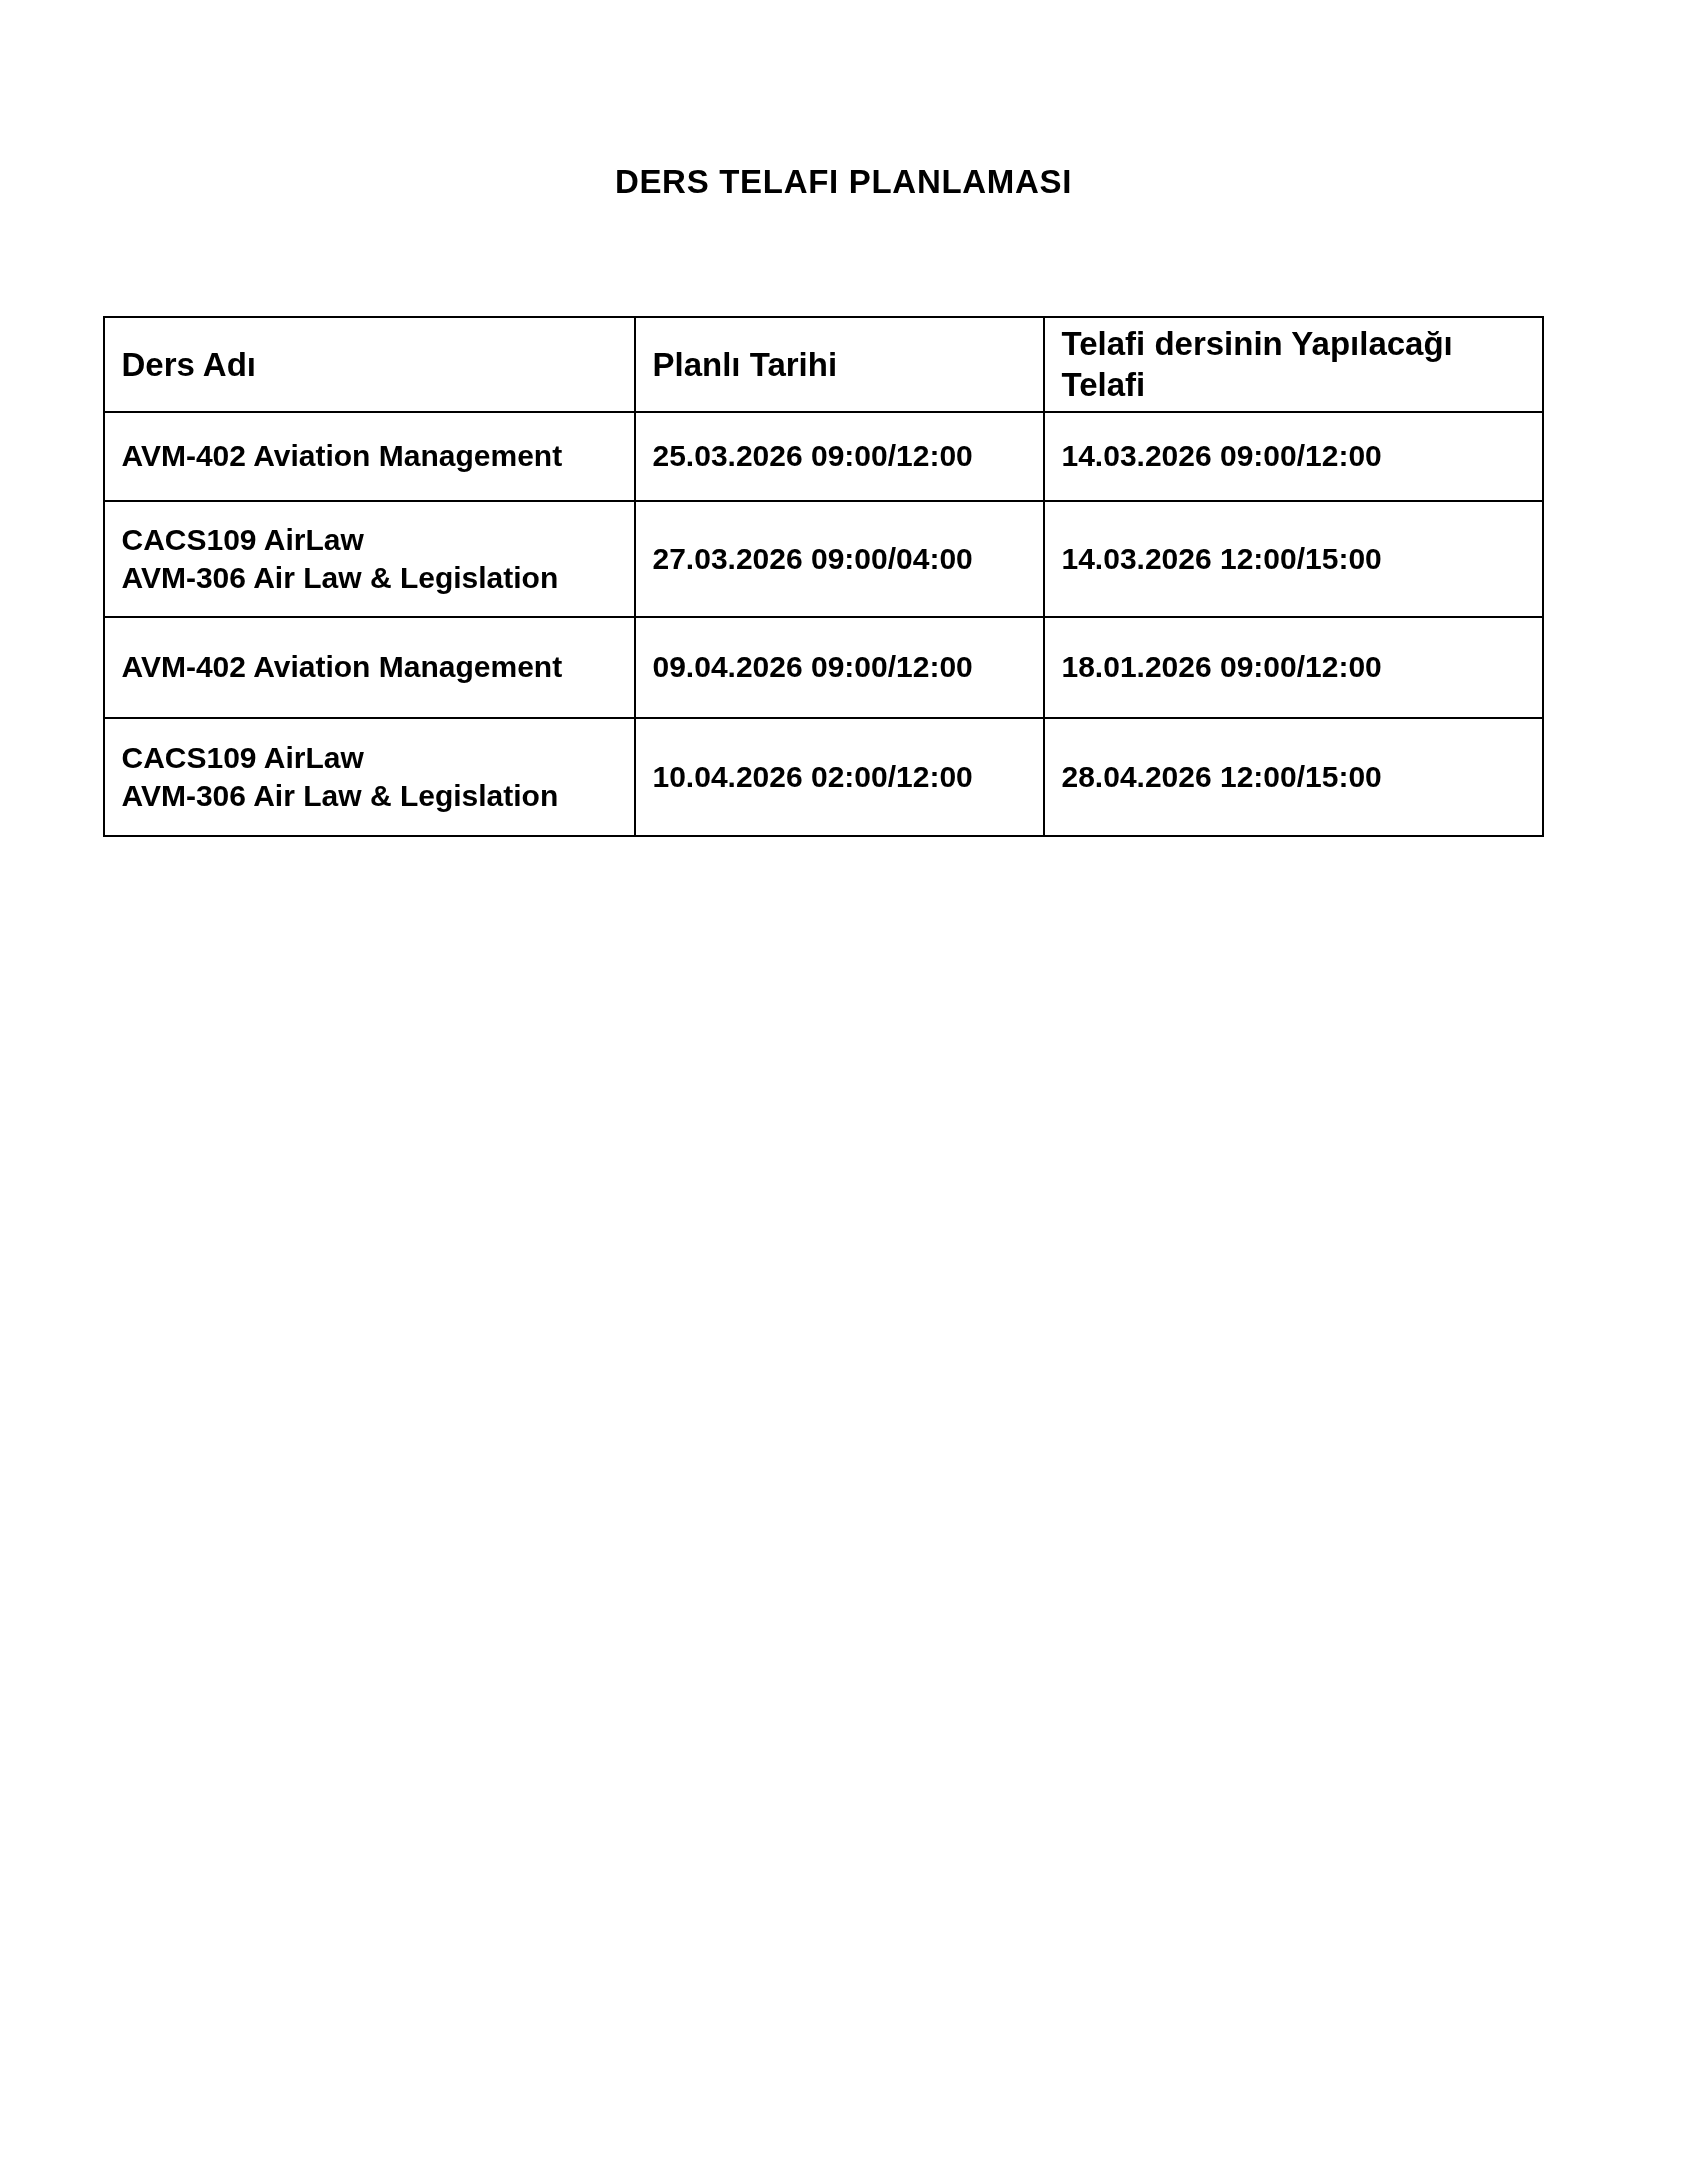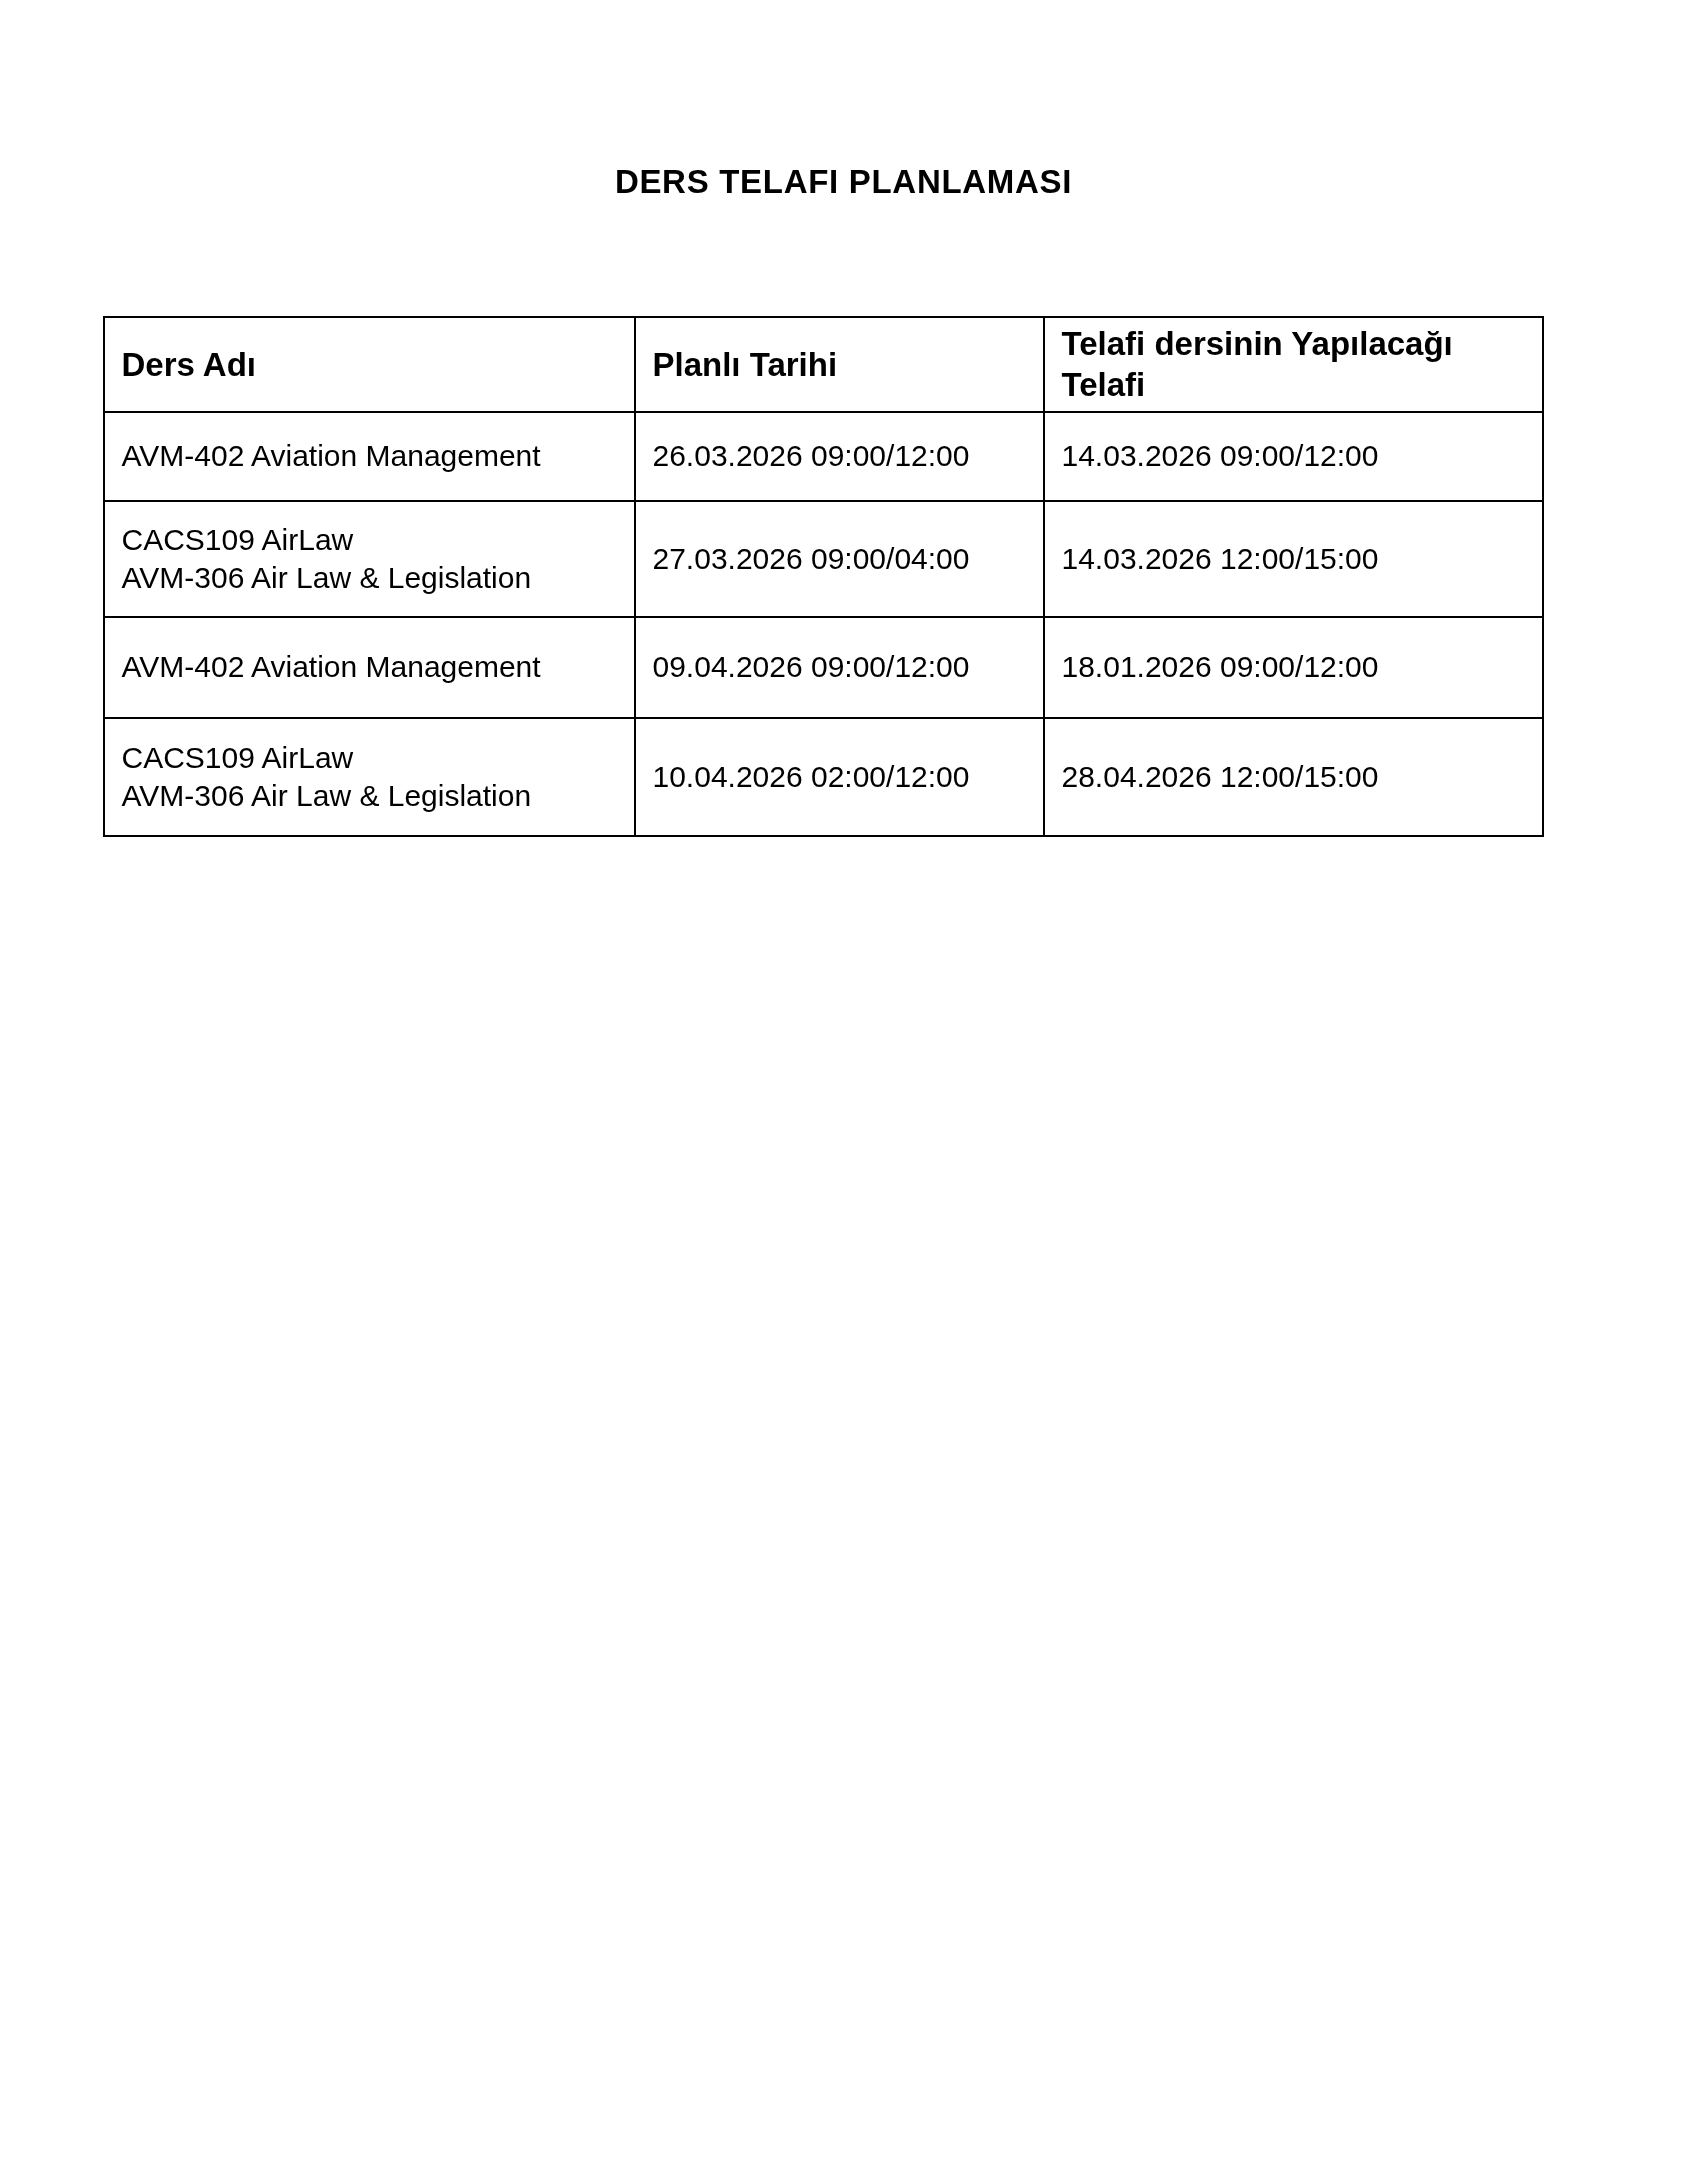--- a/index.html
+++ b/index.html
@@ -48,21 +48,21 @@
     background: #ffffff;
   }
   .schedule-table th {
     font-size: 33px;
     line-height: 41px;
     font-weight: bold;
   }
   .schedule-table td {
     font-size: 30px;
     line-height: 38px;
-    font-weight: normal;
+    font-weight: bold;
   }
   .schedule-table .line { white-space: nowrap; }
   tr.header-row   { height: 83px; }
   tr.row-1 { height: 89px; }
   tr.row-2 { height: 116px; }
   tr.row-3 { height: 101px; }
   tr.row-4 { height: 118px; }
 </style>
 </head>
 <body>
@@ -90,21 +90,21 @@
           <div class="line">Telafi</div>
         </th>
       </tr>
     </thead>
     <tbody>
       <tr class="row-1">
         <td>
           <div class="line">AVM-402 Aviation Management</div>
         </td>
         <td>
-          <div class="line">26.03.2026 09:00/12:00</div>
+          <div class="line">25.03.2026 09:00/12:00</div>
         </td>
         <td>
           <div class="line">14.03.2026 09:00/12:00</div>
         </td>
       </tr>
       <tr class="row-2">
         <td>
           <div class="line">CACS109 AirLaw</div>
           <div class="line">AVM-306 Air Law &amp; Legislation</div>
         </td>

